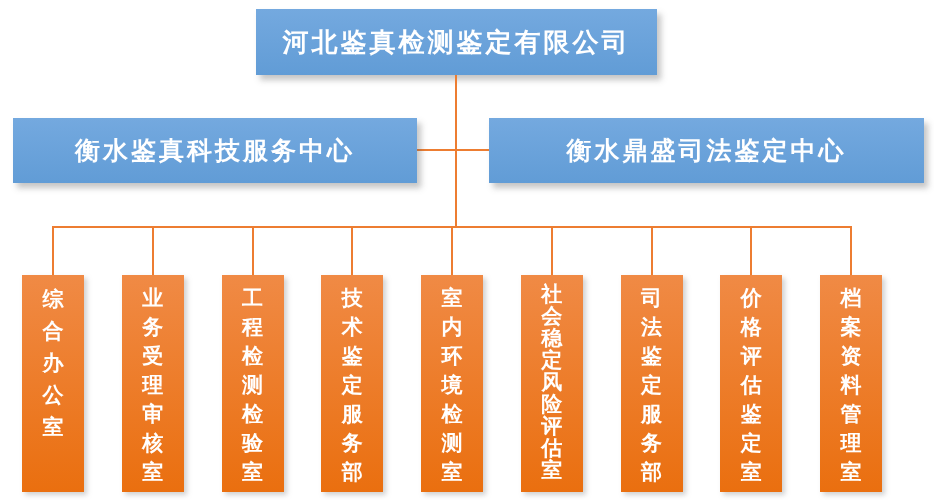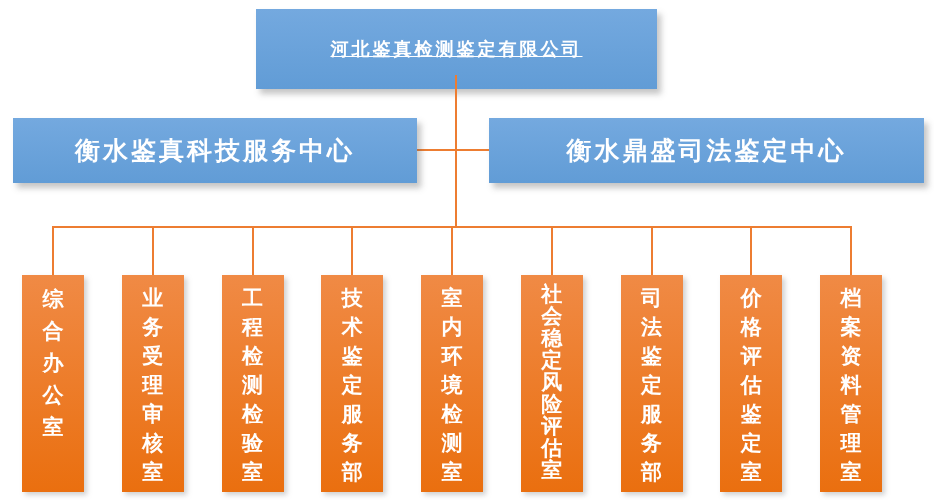--- a/index.html
+++ b/index.html
@@ -19,21 +19,21 @@
     overflow:hidden;
   }
   .box{
     position:absolute;
     display:flex;align-items:center;justify-content:center;
     color:var(--text);
     font-weight:bold;
     background:linear-gradient(180deg,var(--blue-top),var(--blue-bottom));
     box-shadow:4px 5px 6px rgba(90,90,90,0.35);
   }
-  .box-root{left:256px;top:9px;width:401px;height:80px;font-size:18px;letter-spacing:3px;text-decoration:underline;}
+  .box-root{left:256px;top:9px;width:401px;height:66px;font-size:26px;letter-spacing:3px;}
   .box-mid-left{left:13px;top:118px;width:404px;height:65px;font-size:25px;letter-spacing:3px;}
   .box-mid-right{left:489px;top:118px;width:435px;height:65px;font-size:25px;letter-spacing:3px;}
   .cline{position:absolute;background:var(--line);}
   .vline-root{left:455px;top:75px;width:2px;height:152px;}
   .hlink{left:417px;top:149px;width:72px;height:2px;}
   .bus{left:52px;top:226px;width:800px;height:2px;}
   .children{
     position:absolute;
     left:22px;top:275px;width:860px;height:217px;
     display:flex;justify-content:space-between;

